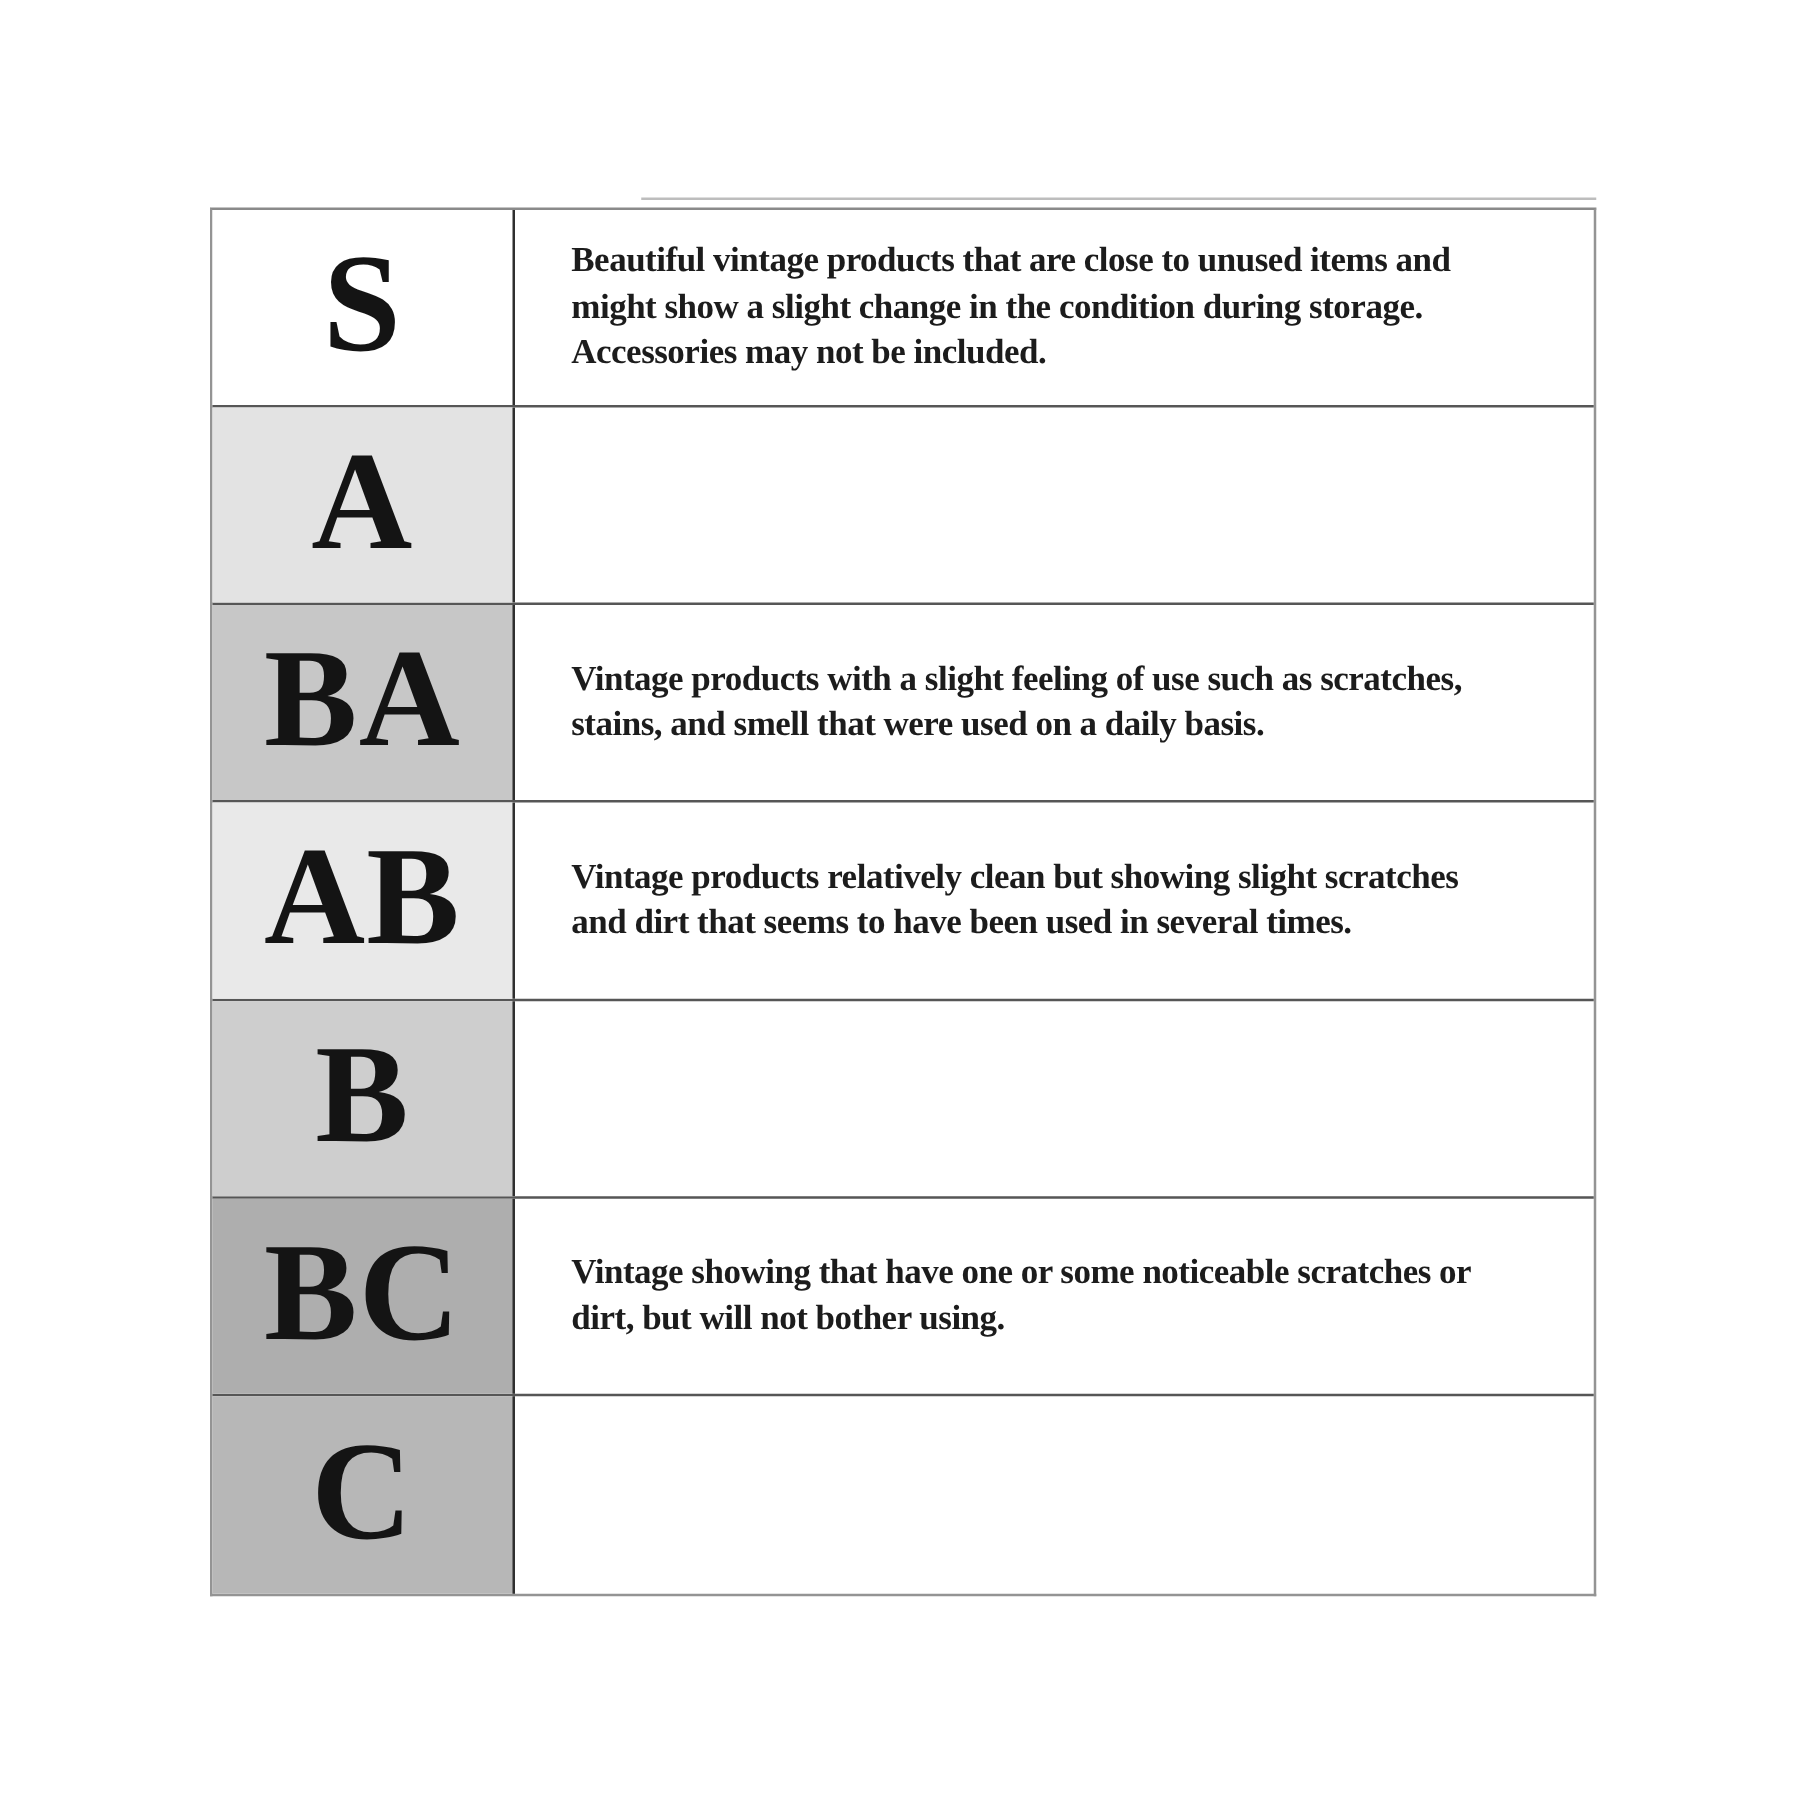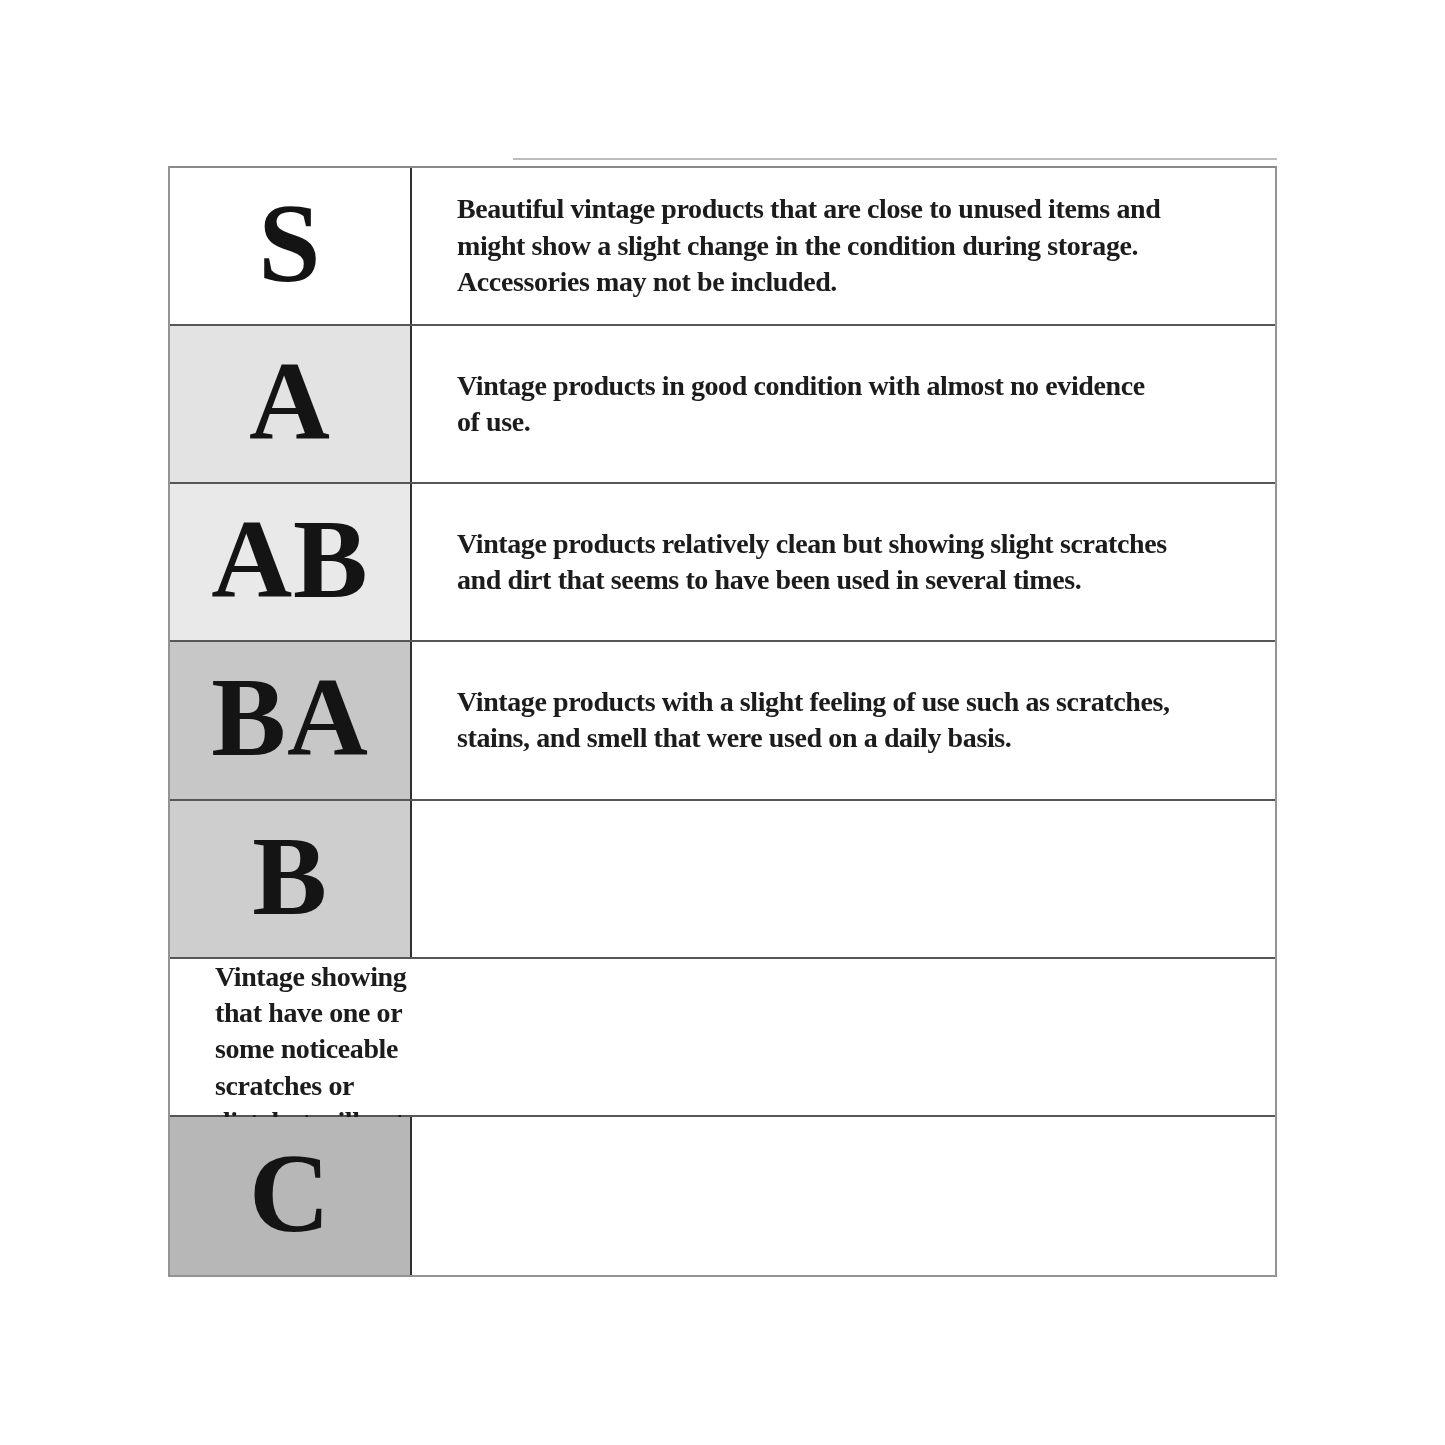--- a/index.html
+++ b/index.html
@@ -92,53 +92,52 @@
         <span class="desc-text">Beautiful vintage products that are close to unused items and
 might show a slight change in the condition during storage.
 Accessories may not be included.</span>
       </div>
     </div>
 
     <div class="grade-row">
       <div class="grade-cell" style="background-color: rgb(227, 227, 227);">
         <span>A</span>
       </div>
+    </div>
+
+    <div class="grade-row">
+      <div class="grade-cell" style="background-color: rgb(199, 199, 199);">
+        <span>BA</span>
+      </div>
       <div class="desc-cell">
-        <span class="desc-text">Vintage products in good condition with almost no evidence
-of use.</span>
+        <span class="desc-text">Vintage products with a slight feeling of use such as scratches,
+stains, and smell that were used on a daily basis.</span>
       </div>
     </div>
 
     <div class="grade-row">
       <div class="grade-cell" style="background-color: rgb(233, 233, 233);">
         <span>AB</span>
       </div>
       <div class="desc-cell">
         <span class="desc-text">Vintage products relatively clean but showing slight scratches
 and dirt that seems to have been used in several times.</span>
       </div>
     </div>
 
     <div class="grade-row">
-      <div class="grade-cell" style="background-color: rgb(199, 199, 199);">
-        <span>BA</span>
-      </div>
-      <div class="desc-cell">
-        <span class="desc-text">Vintage products with a slight feeling of use such as scratches,
-stains, and smell that were used on a daily basis.</span>
-      </div>
-    </div>
-
-    <div class="grade-row">
       <div class="grade-cell" style="background-color: rgb(206, 206, 206);">
         <span>B</span>
       </div>
     </div>
 
     <div class="grade-row">
+      <div class="grade-cell" style="background-color: rgb(174, 174, 174);">
+        <span>BC</span>
+      </div>
       <div class="desc-cell">
         <span class="desc-text">Vintage showing that have one or some noticeable scratches or
 dirt, but will not bother using.</span>
       </div>
     </div>
 
     <div class="grade-row">
       <div class="grade-cell" style="background-color: rgb(183, 183, 183);">
         <span>C</span>
       </div>

